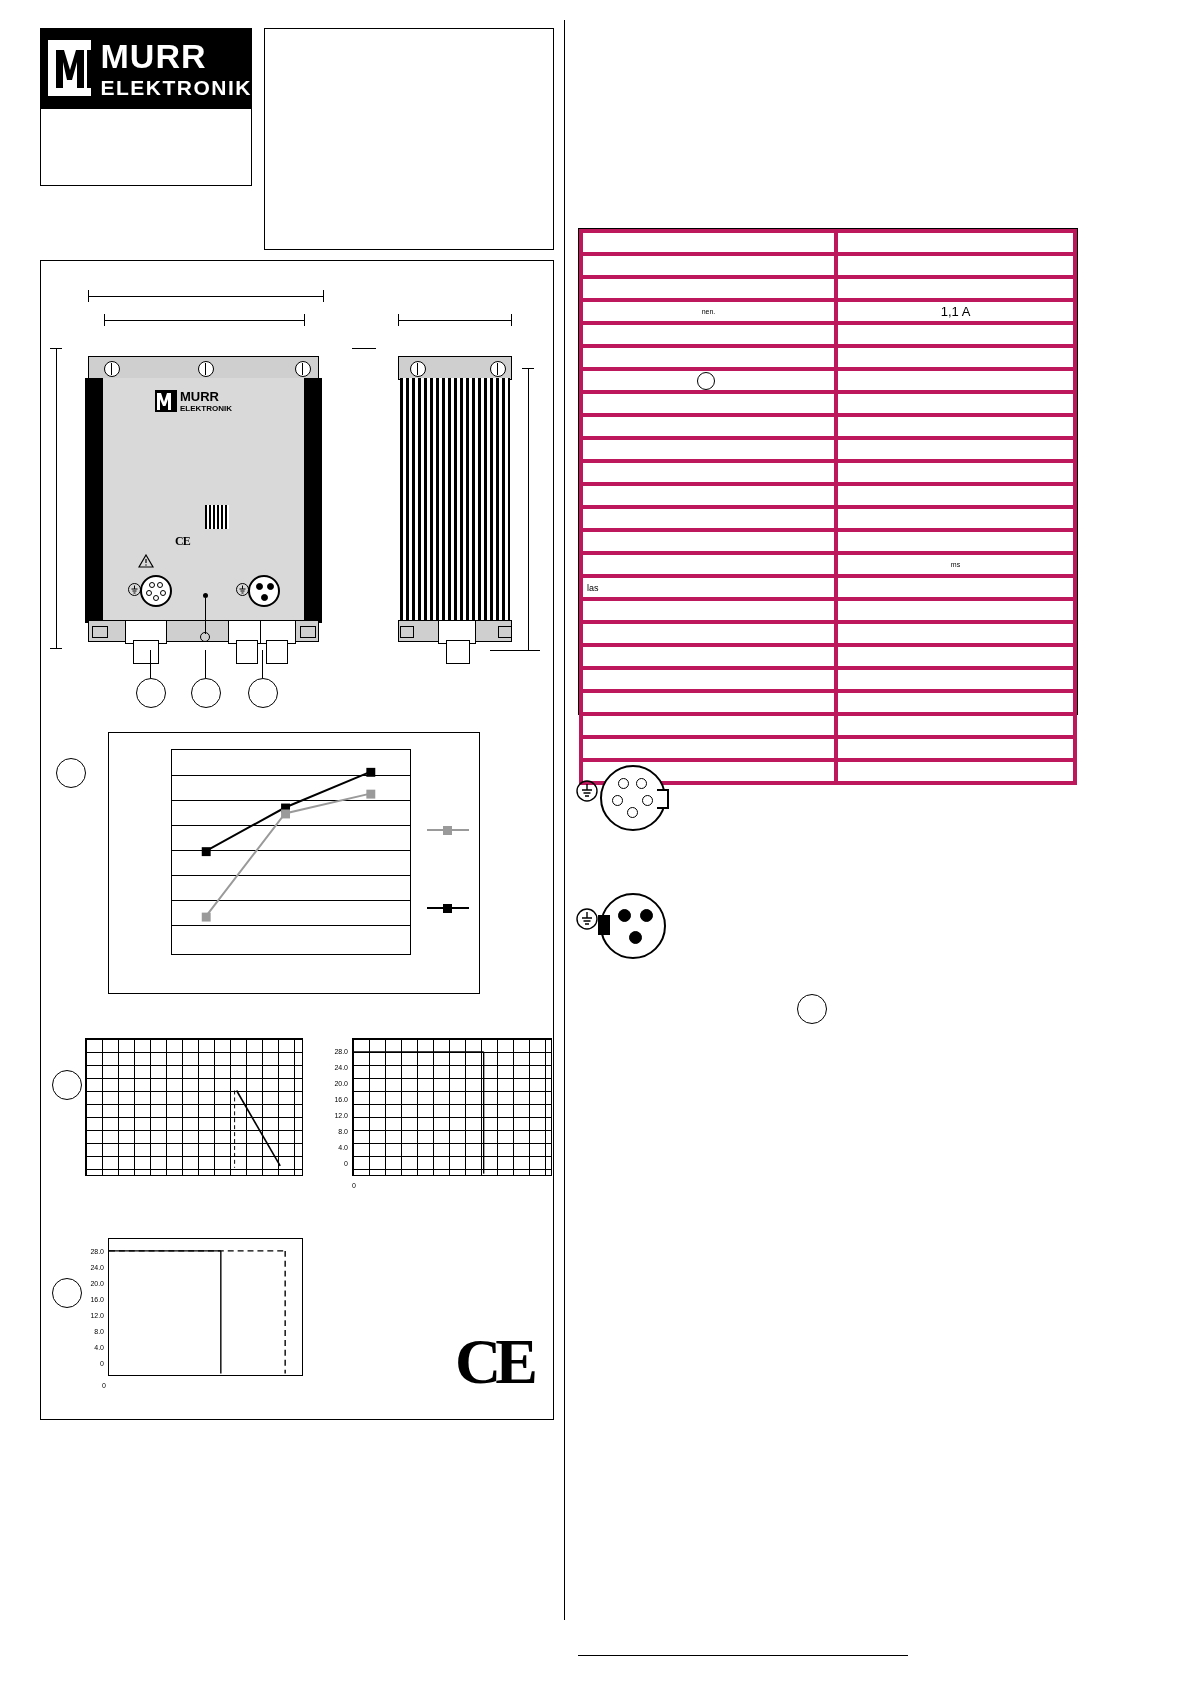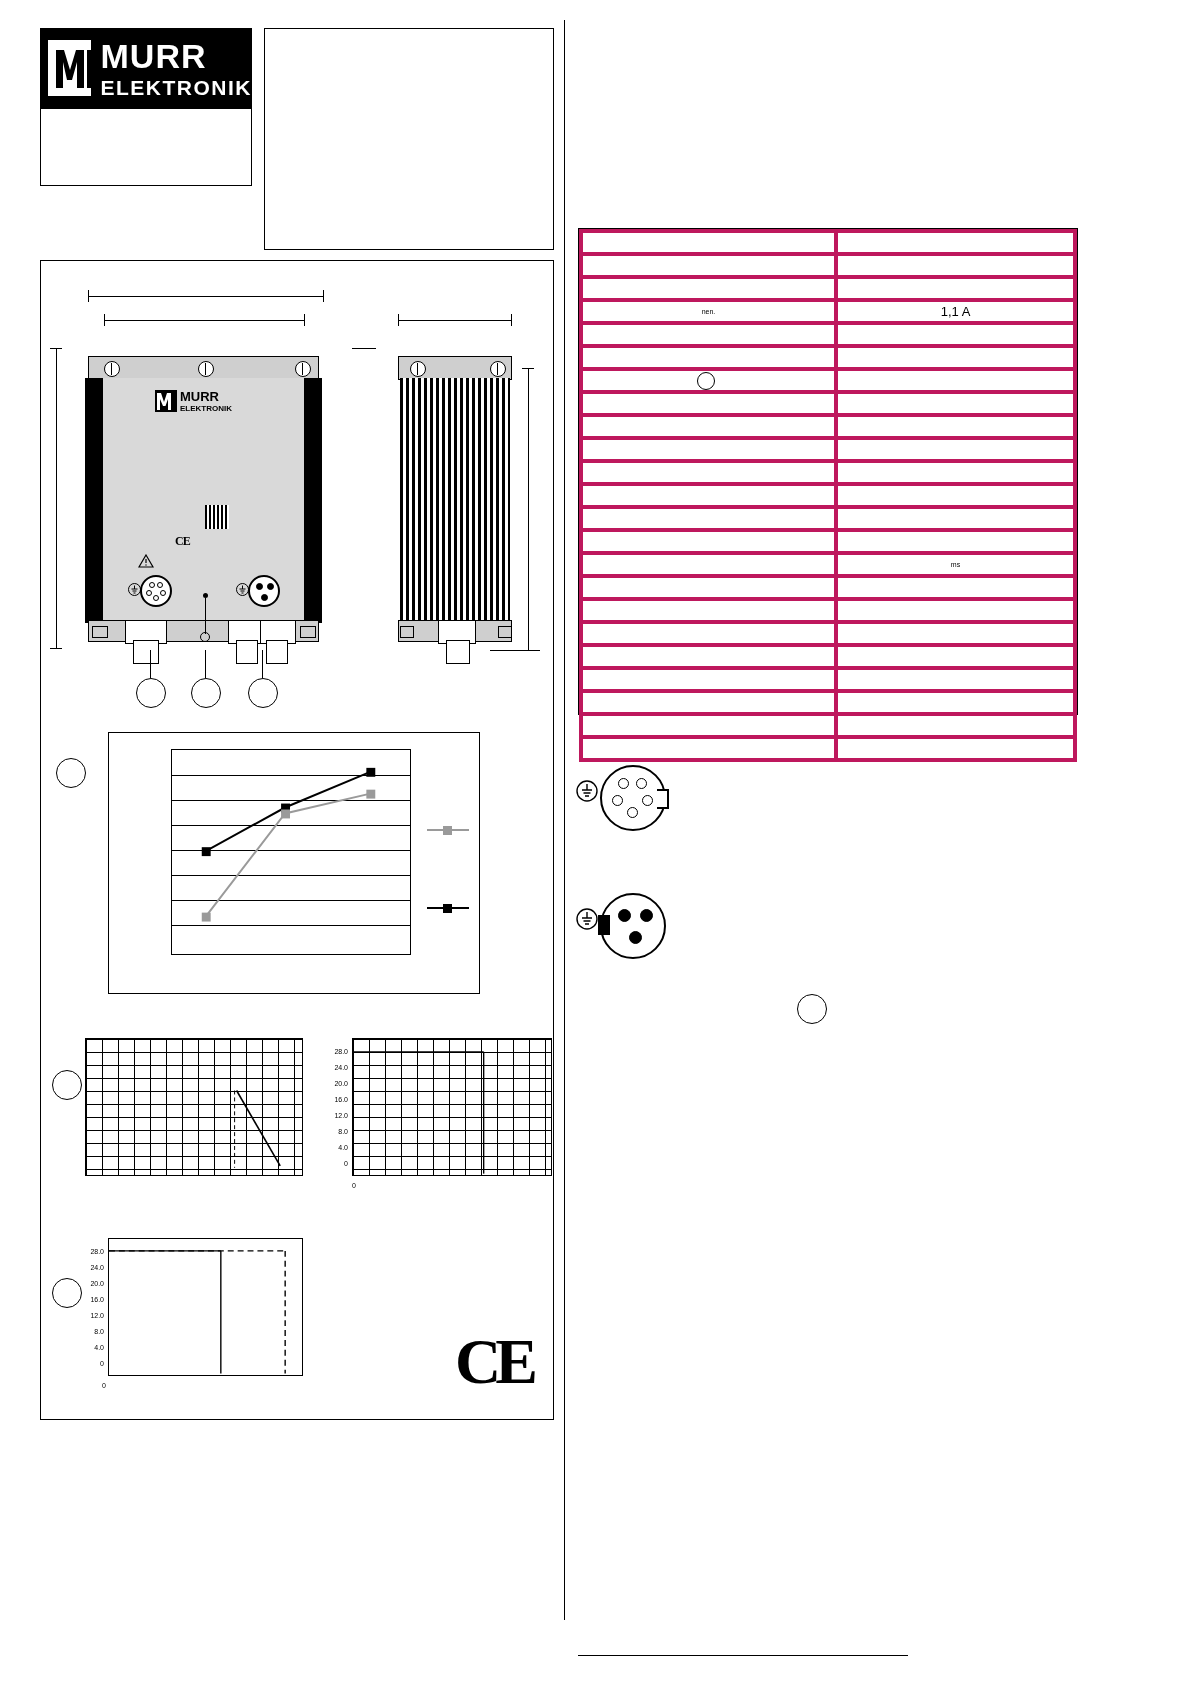--- a/index.html
+++ b/index.html
@@ -145,20 +145,24 @@
           <td class="l"></td>
           <td class=""></td>
         </tr>
         <tr>
           <td class="l"></td>
           <td class=""></td>
         </tr>
         <tr>
           <td class="l"></td>
           <td class=" sm c">ms</td>
+        </tr>
+        <tr>
+          <td class="l">las</td>
+          <td class=""></td>
         </tr>
         <tr>
           <td class="l"></td>
           <td class=""></td>
         </tr>
         <tr>
           <td class="l"></td>
           <td class=""></td>
         </tr>
         <tr>

